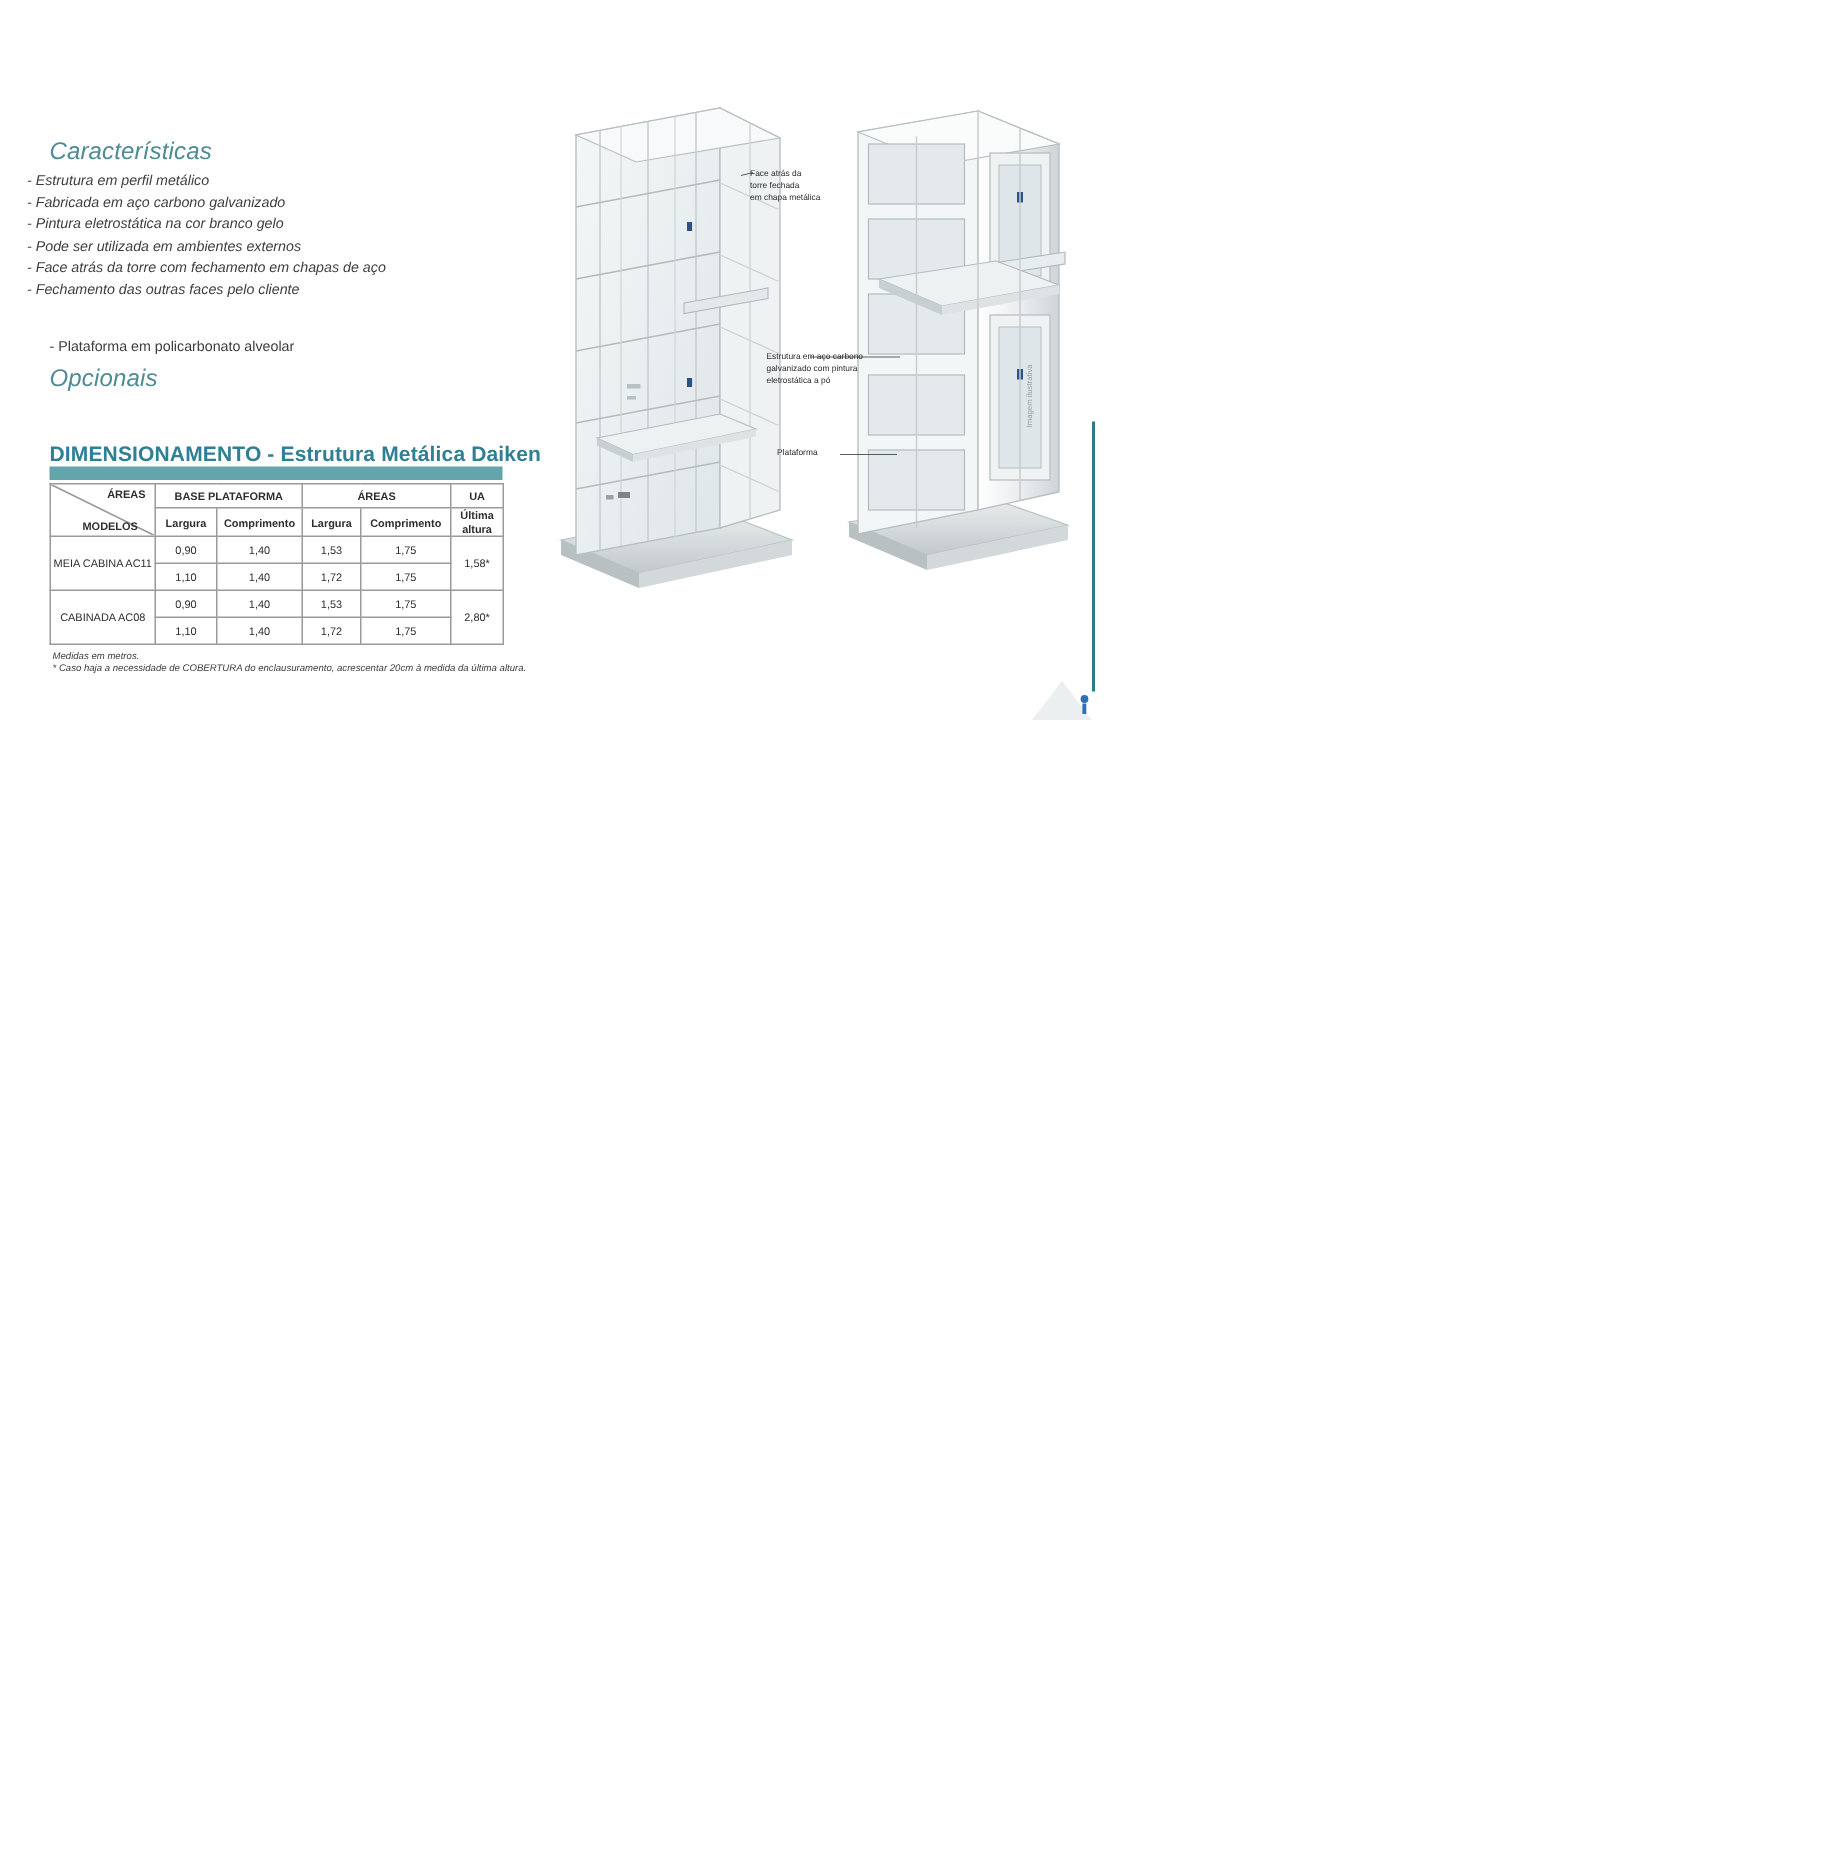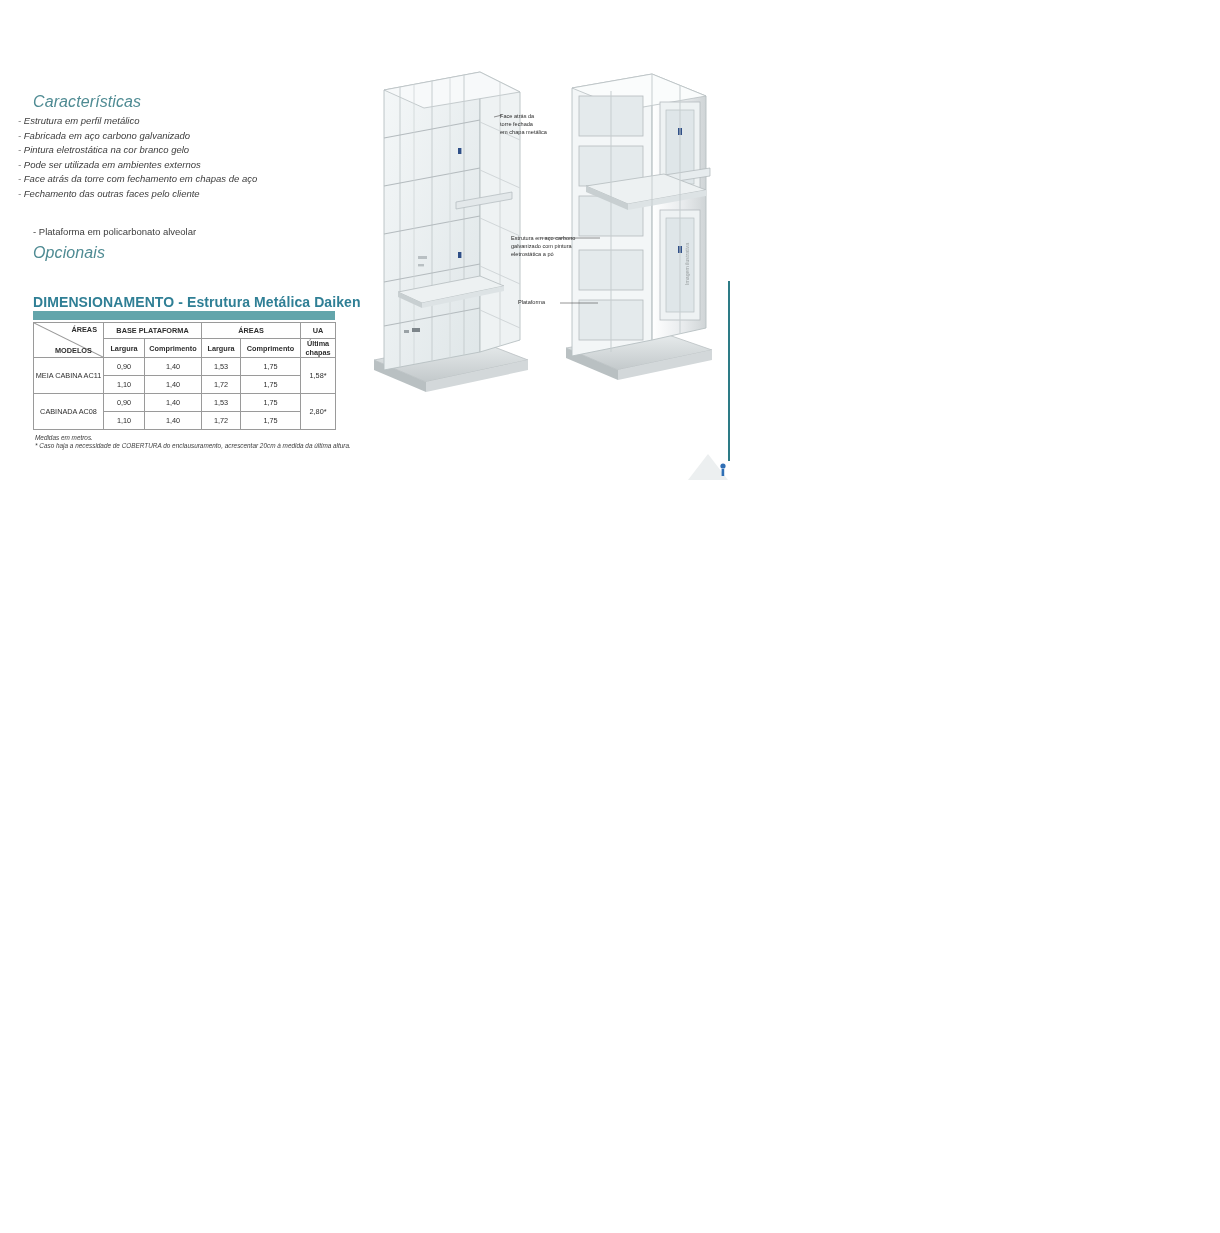--- a/index.html
+++ b/index.html
@@ -260,21 +260,21 @@
         </th>
         <th colspan="2">BASE PLATAFORMA</th>
         <th colspan="2">ÁREAS</th>
         <th>UA</th>
       </tr>
       <tr class="h-row2">
         <th>Largura</th>
         <th>Comprimento</th>
         <th>Largura</th>
         <th>Comprimento</th>
-        <th>Última chapas</th>
+        <th>Última altura</th>
       </tr>
     </thead>
     <tbody>
       <tr class="body-row">
         <td class="model-cell" rowspan="2">MEIA CABINA AC11</td>
         <td>0,90</td>
         <td>1,40</td>
         <td>1,53</td>
         <td>1,75</td>
         <td class="ua-cell" rowspan="2">1,58*</td>

